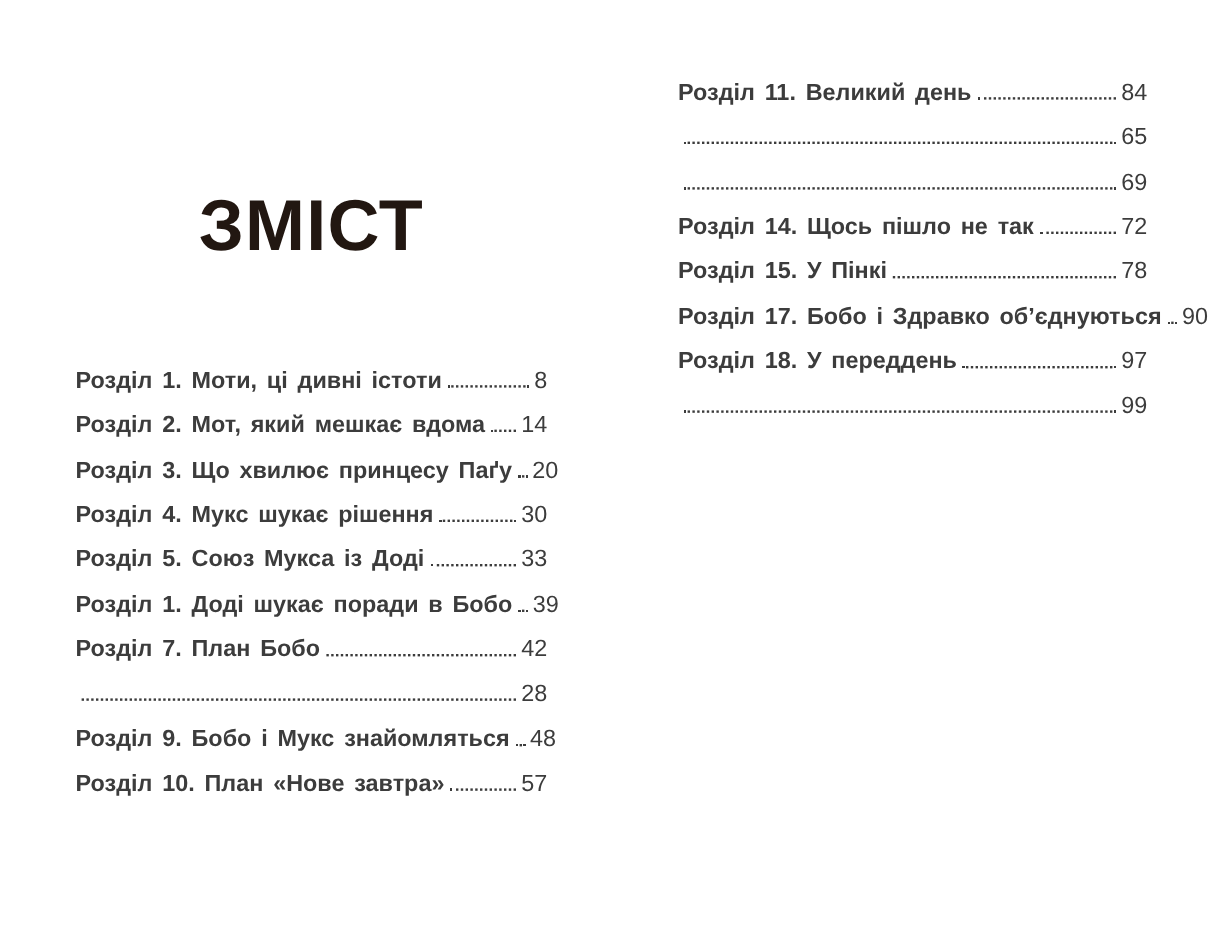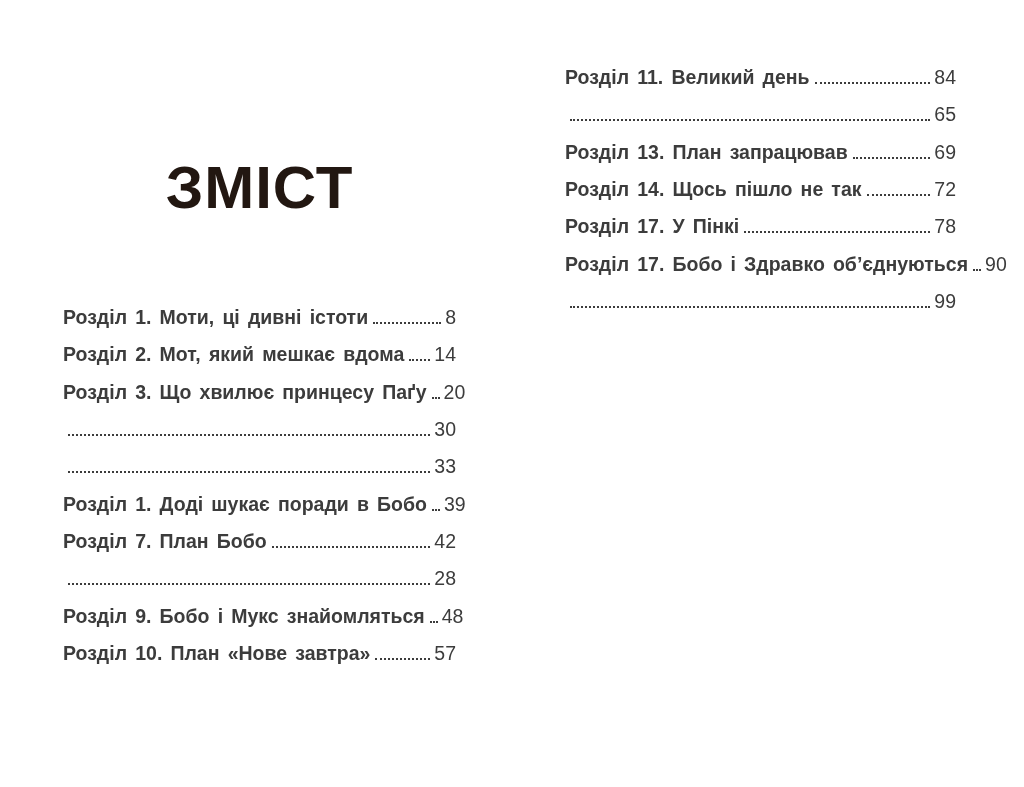--- a/index.html
+++ b/index.html
@@ -72,24 +72,26 @@
     <span class="toc-label">Розділ 2. Мот, який мешкає вдома</span>
     <span class="toc-dots"></span>
     <span class="toc-page">14</span>
   </div>
       <div class="toc-row">
     <span class="toc-label">Розділ 3. Що хвилює принцесу Паґу</span>
     <span class="toc-dots"></span>
     <span class="toc-page">20</span>
   </div>
       <div class="toc-row">
+    <span class="toc-label">Розділ 4. Мукс шукає рішення</span>
     <span class="toc-dots"></span>
     <span class="toc-page">30</span>
   </div>
       <div class="toc-row">
+    <span class="toc-label">Розділ 5. Союз Мукса із Доді</span>
     <span class="toc-dots"></span>
     <span class="toc-page">33</span>
   </div>
       <div class="toc-row">
     <span class="toc-label">Розділ 1. Доді шукає поради в Бобо</span>
     <span class="toc-dots"></span>
     <span class="toc-page">39</span>
   </div>
       <div class="toc-row">
     <span class="toc-label">Розділ 7. План Бобо</span>
@@ -116,38 +118,42 @@
       <div class="toc-row">
     <span class="toc-label">Розділ 11. Великий день</span>
     <span class="toc-dots"></span>
     <span class="toc-page">84</span>
   </div>
       <div class="toc-row">
     <span class="toc-dots"></span>
     <span class="toc-page">65</span>
   </div>
       <div class="toc-row">
-    <span class="toc-label">Розділ 13. План запрацював</span>
     <span class="toc-dots"></span>
     <span class="toc-page">69</span>
   </div>
       <div class="toc-row">
     <span class="toc-label">Розділ 14. Щось пішло не так</span>
     <span class="toc-dots"></span>
     <span class="toc-page">72</span>
   </div>
       <div class="toc-row">
-    <span class="toc-label">Розділ 17. У Пінкі</span>
+    <span class="toc-label">Розділ 15. У Пінкі</span>
     <span class="toc-dots"></span>
     <span class="toc-page">78</span>
   </div>
       <div class="toc-row">
     <span class="toc-label">Розділ 17. Бобо і Здравко об’єднуються</span>
     <span class="toc-dots"></span>
     <span class="toc-page">90</span>
+  </div>
+      <div class="toc-row">
+    <span class="toc-label">Розділ 18. У переддень</span>
+    <span class="toc-dots"></span>
+    <span class="toc-page">97</span>
   </div>
       <div class="toc-row">
     <span class="toc-dots"></span>
     <span class="toc-page">99</span>
   </div>
     </div>
 
 </div>
 
 </body></html>

